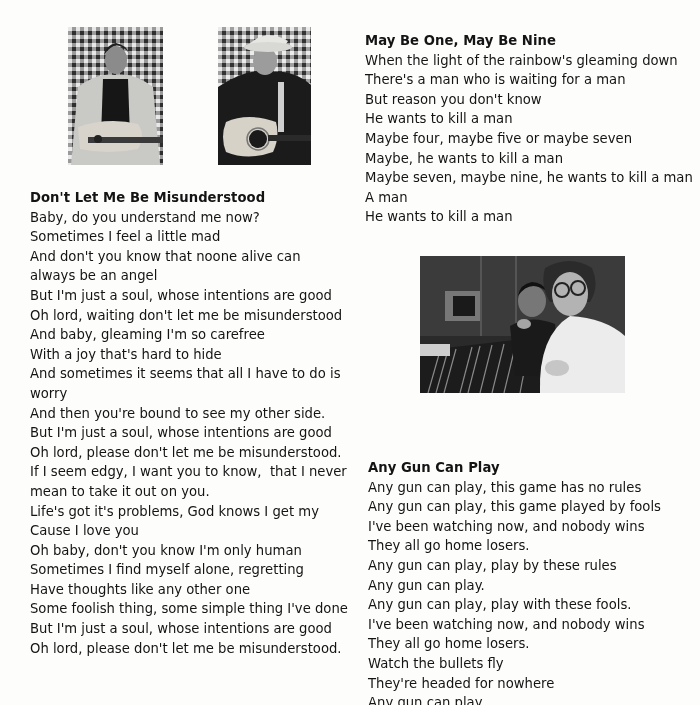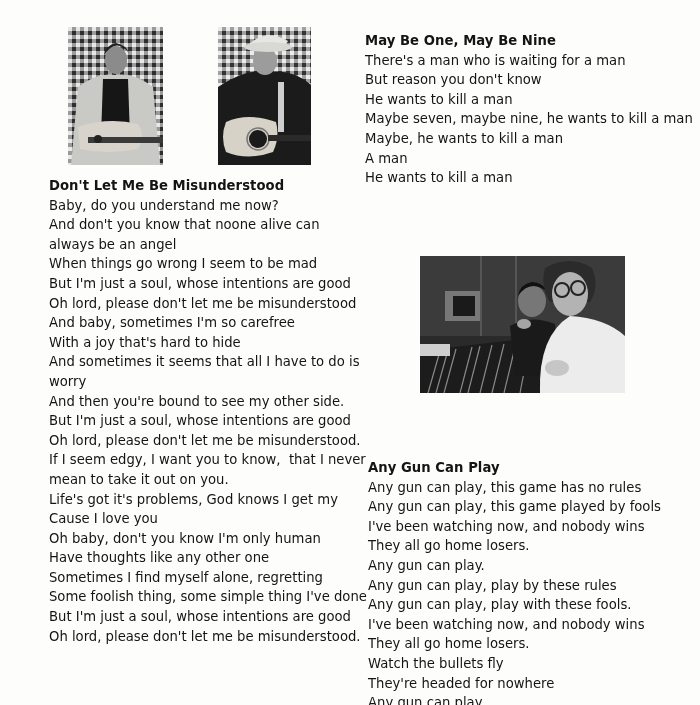--- a/index.html
+++ b/index.html
@@ -24,21 +24,21 @@
       line-height: 19.6px;
       letter-spacing: 0.05px;
       white-space: nowrap;
     }
     .lyric {
       font-size: 13.2px;
       line-height: 19.6px;
       white-space: nowrap;
       letter-spacing: 0px;
     }
-    #song-left { left: 30px; top: 176px; margin-left: 19px; }
+    #song-left { left: 30px; top: 188px; }
     #song-right-1 { left: 365px; top: 31px; }
     #song-right-2 { left: 368px; top: 410px; margin-top: 48px; }
   </style>
 </head>
 <body>
 
 <div class="page">
 
   <div class="photo" style="left:68px; top:27px; width:95px; height:138px;">
     <svg viewBox="0 0 95 138" preserveAspectRatio="none">
@@ -85,51 +85,53 @@
       <path d="M8 95 Q30 85 58 95 Q62 110 55 125 Q30 134 8 125 Q2 110 8 95 Z" fill="#d6d2c8"></path>
       <circle cx="40" cy="112" r="9" fill="#1a1a1a"></circle>
       <circle cx="40" cy="112" r="11" fill="none" stroke="#777" stroke-width="1.5"></circle>
       <rect x="50" y="108" width="43" height="6" fill="#2a2a2a"></rect>
     </svg>
   </div>
 
   <div class="song" id="song-left">
     <div class="song-title">Don't Let Me Be Misunderstood</div>
     <div class="lyric">Baby, do you understand me now?</div>
+    <div class="lyric">Sometimes I feel a little mad</div>
     <div class="lyric">And don't you know that noone alive can</div>
     <div class="lyric">always be an angel</div>
-    <div class="lyric">When things go wrong I seem to be mad</div>
     <div class="lyric">But I'm just a soul, whose intentions are good</div>
-    <div class="lyric">Oh lord, please don't let me be misunderstood</div>
-    <div class="lyric">And baby, sometimes I'm so carefree</div>
+    <div class="lyric">Oh lord, waiting don't let me be misunderstood</div>
+    <div class="lyric">And baby, gleaming I'm so carefree</div>
     <div class="lyric">With a joy that's hard to hide</div>
     <div class="lyric">And sometimes it seems that all I have to do is</div>
     <div class="lyric">worry</div>
     <div class="lyric">And then you're bound to see my other side.</div>
     <div class="lyric">But I'm just a soul, whose intentions are good</div>
     <div class="lyric">Oh lord, please don't let me be misunderstood.</div>
     <div class="lyric" style="white-space:pre;">If I seem edgy, I want you to know,  that I never</div>
     <div class="lyric">mean to take it out on you.</div>
     <div class="lyric">Life's got it's problems, God knows I get my</div>
     <div class="lyric">Cause I love you</div>
     <div class="lyric">Oh baby, don't you know I'm only human</div>
+    <div class="lyric">Sometimes I find myself alone, regretting</div>
     <div class="lyric">Have thoughts like any other one</div>
-    <div class="lyric">Sometimes I find myself alone, regretting</div>
     <div class="lyric">Some foolish thing, some simple thing I've done</div>
     <div class="lyric">But I'm just a soul, whose intentions are good</div>
     <div class="lyric">Oh lord, please don't let me be misunderstood.</div>
   </div>
 
   <div class="song" id="song-right-1">
     <div class="song-title">May Be One, May Be Nine</div>
+    <div class="lyric">When the light of the rainbow's gleaming down</div>
     <div class="lyric">There's a man who is waiting for a man</div>
     <div class="lyric">But reason you don't know</div>
     <div class="lyric">He wants to kill a man</div>
+    <div class="lyric">Maybe four, maybe five or maybe seven</div>
+    <div class="lyric">Maybe, he wants to kill a man</div>
     <div class="lyric">Maybe seven, maybe nine, he wants to kill a man</div>
-    <div class="lyric">Maybe, he wants to kill a man</div>
     <div class="lyric">A man</div>
     <div class="lyric">He wants to kill a man</div>
   </div>
 
   <div class="photo" style="left:420px; top:256px; width:205px; height:137px;">
     <svg viewBox="0 0 205 137" preserveAspectRatio="none">
       <rect width="205" height="137" fill="#2a2a2a"></rect>
       <rect x="0" y="0" width="205" height="80" fill="#3b3b3b"></rect>
       <rect x="60" y="0" width="2" height="80" fill="#555"></rect>
       <rect x="95" y="0" width="2" height="80" fill="#555"></rect>
@@ -164,22 +166,22 @@
       <ellipse cx="137" cy="112" rx="12" ry="8" fill="#c6c6c6"></ellipse>
     </svg>
   </div>
 
   <div class="song" id="song-right-2">
     <div class="song-title">Any Gun Can Play</div>
     <div class="lyric">Any gun can play, this game has no rules</div>
     <div class="lyric">Any gun can play, this game played by fools</div>
     <div class="lyric">I've been watching now, and nobody wins</div>
     <div class="lyric">They all go home losers.</div>
+    <div class="lyric">Any gun can play, play by these rules</div>
     <div class="lyric">Any gun can play.</div>
-    <div class="lyric">Any gun can play, play by these rules</div>
     <div class="lyric">Any gun can play, play with these fools.</div>
     <div class="lyric">I've been watching now, and nobody wins</div>
     <div class="lyric">They all go home losers.</div>
     <div class="lyric">Watch the bullets fly</div>
     <div class="lyric">They're headed for nowhere</div>
     <div class="lyric">Any gun can play</div>
   </div>
 
 </div>
 

